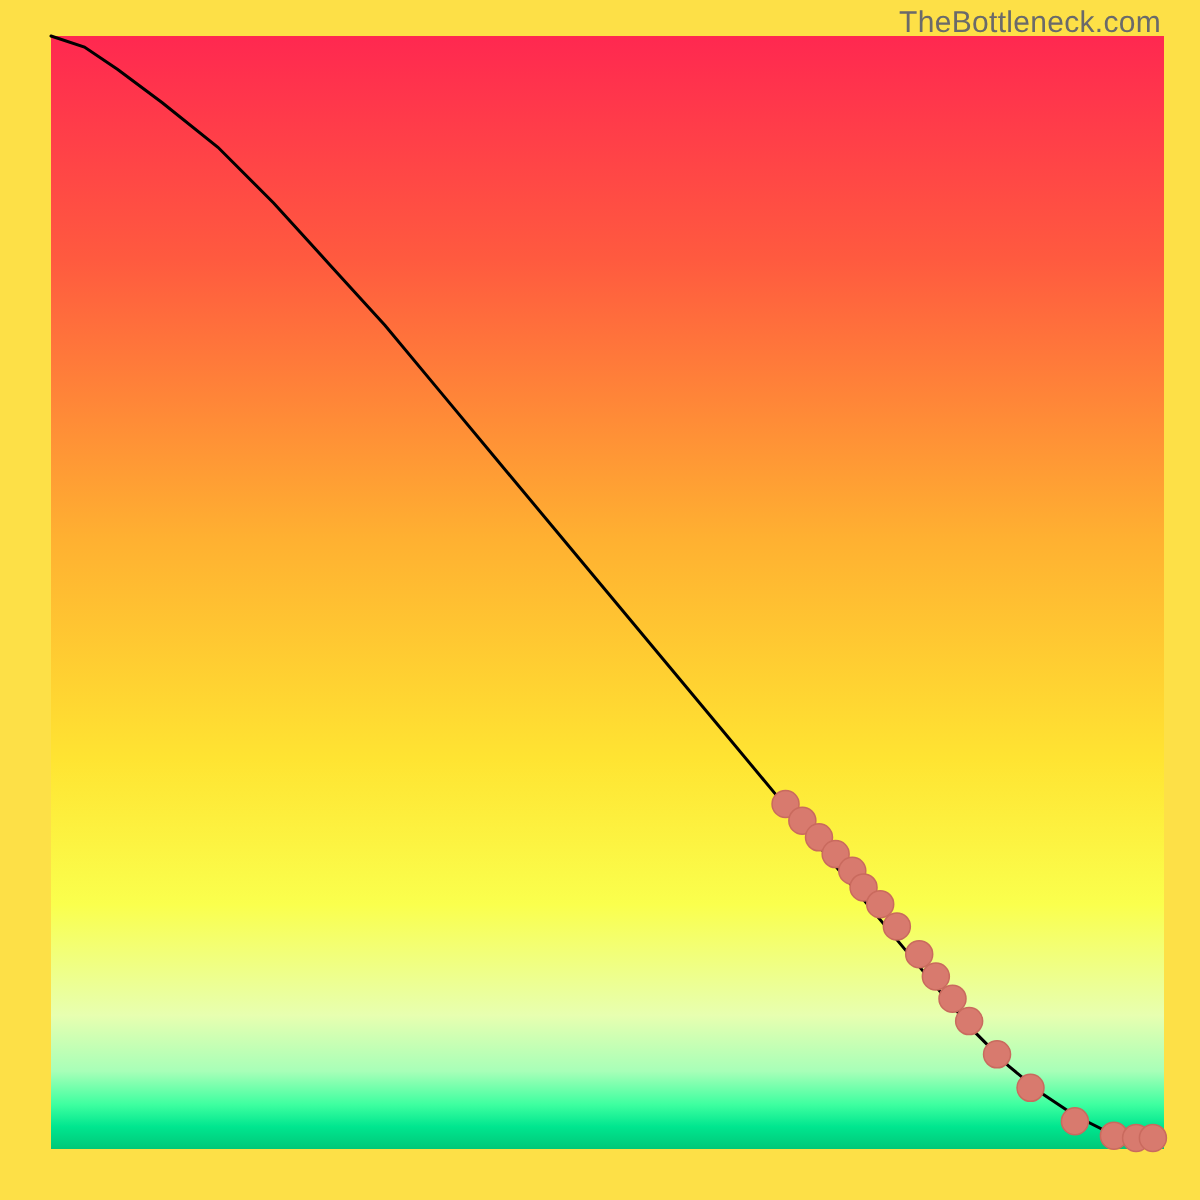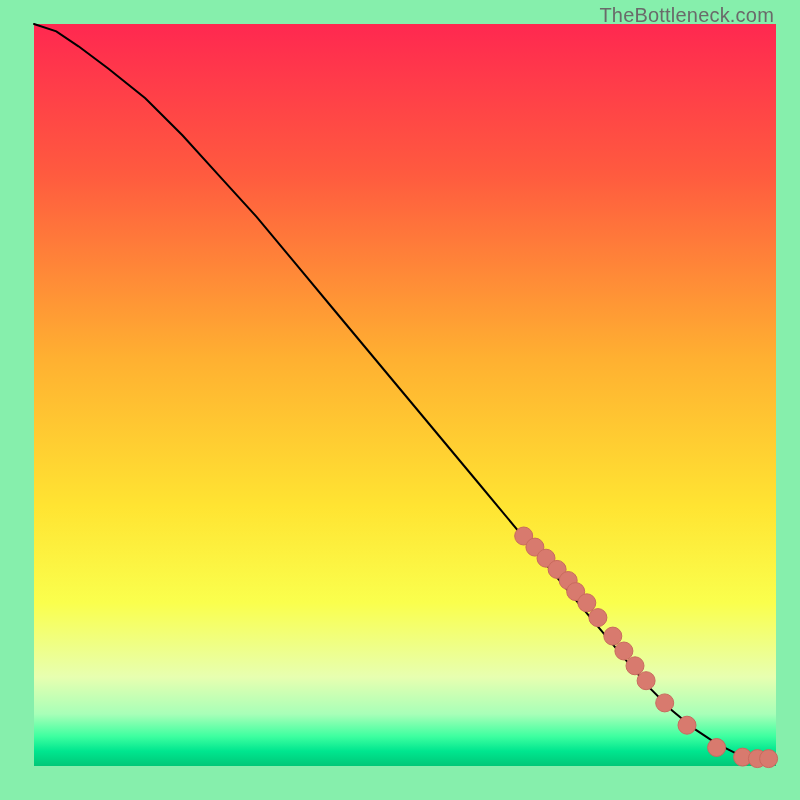--- a/index.html
+++ b/index.html
@@ -8,21 +8,21 @@
     width: 800px;
     height: 800px;
     overflow: hidden;
     background: #000;
     font-family: Arial, Helvetica, sans-serif;
   }
   .frame {
     position: relative;
     width: 800px;
     height: 800px;
-    background: #86efac;
+    background: #fde047;
   }
   .plot-area {
     position: absolute;
     left: 34px;
     top: 24px;
     width: 742px;
     height: 742px;
     
   }
   .watermark {

